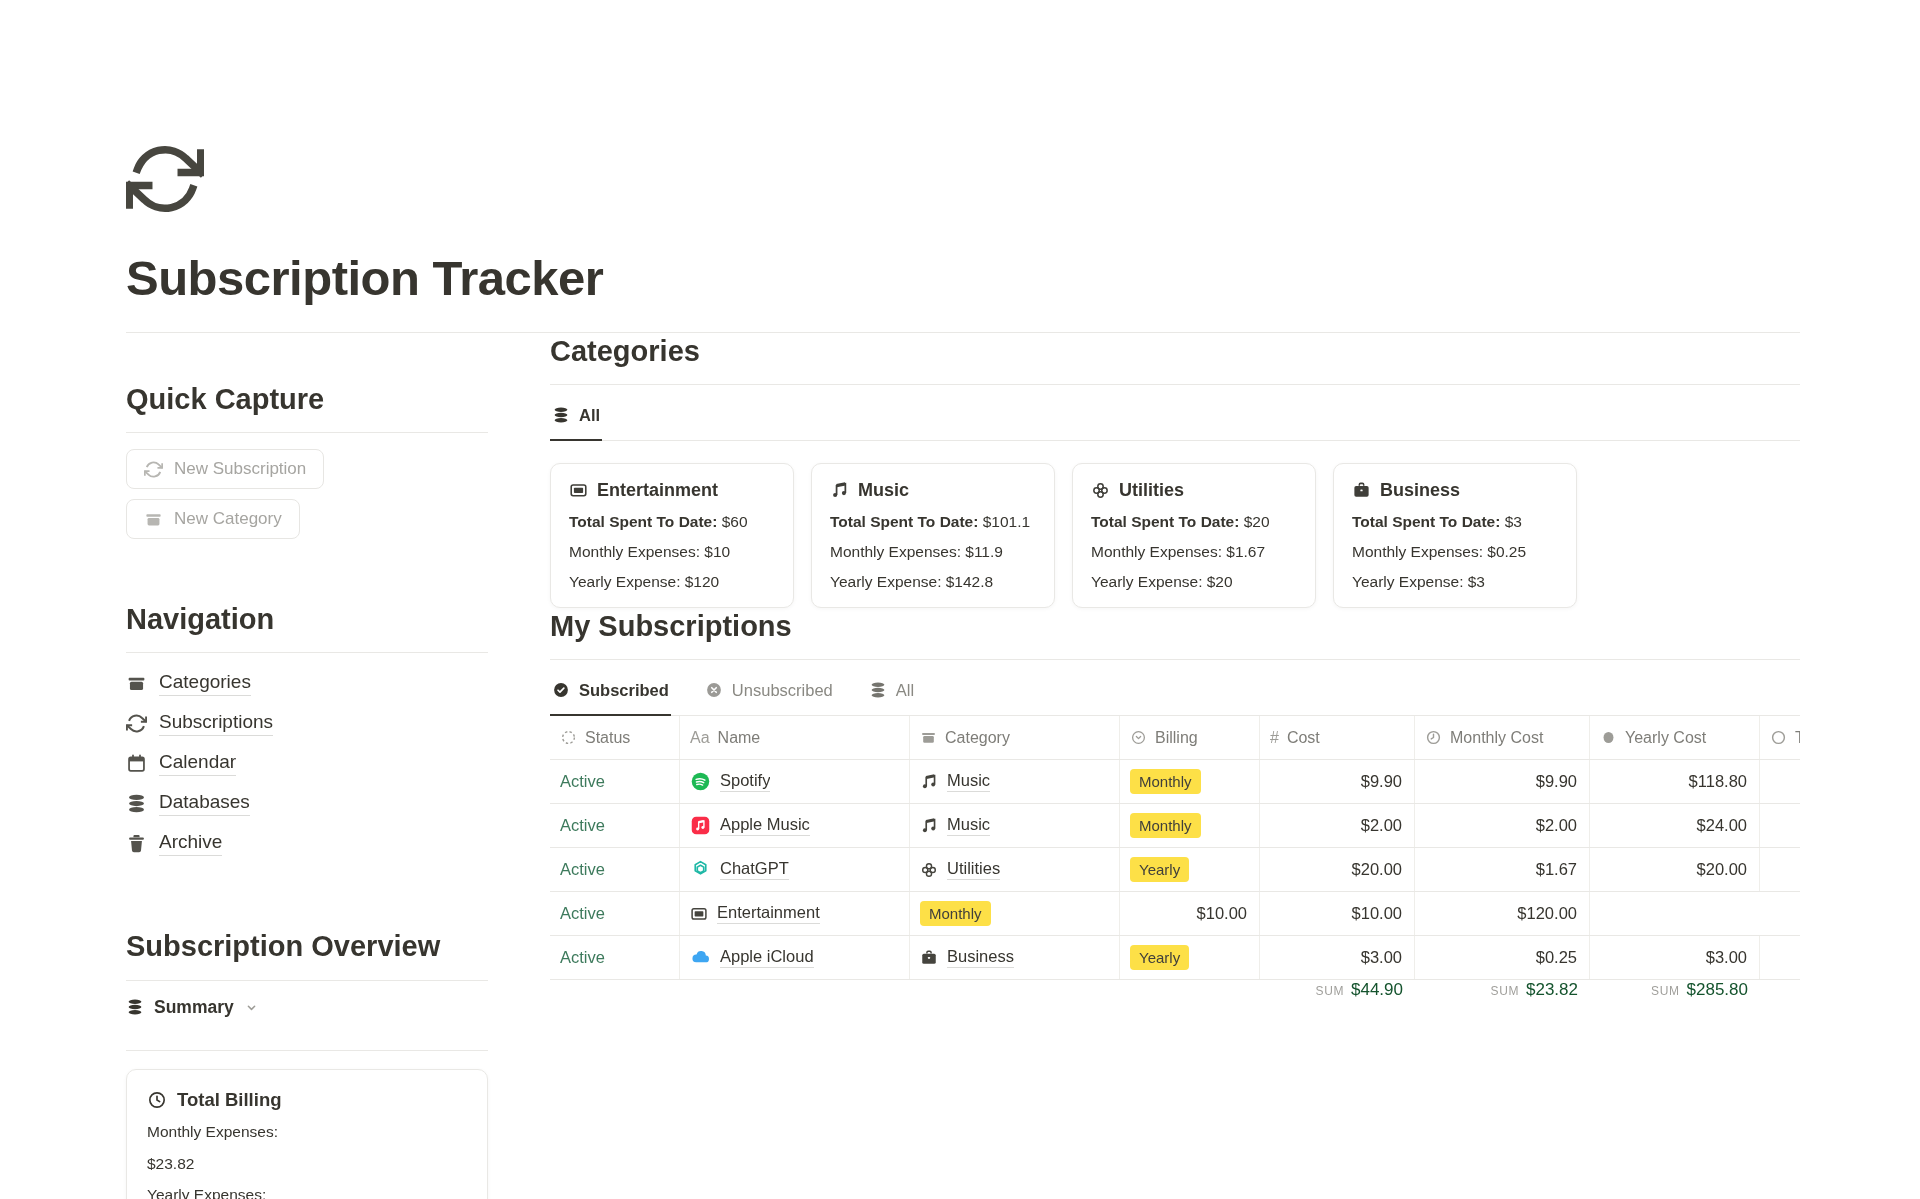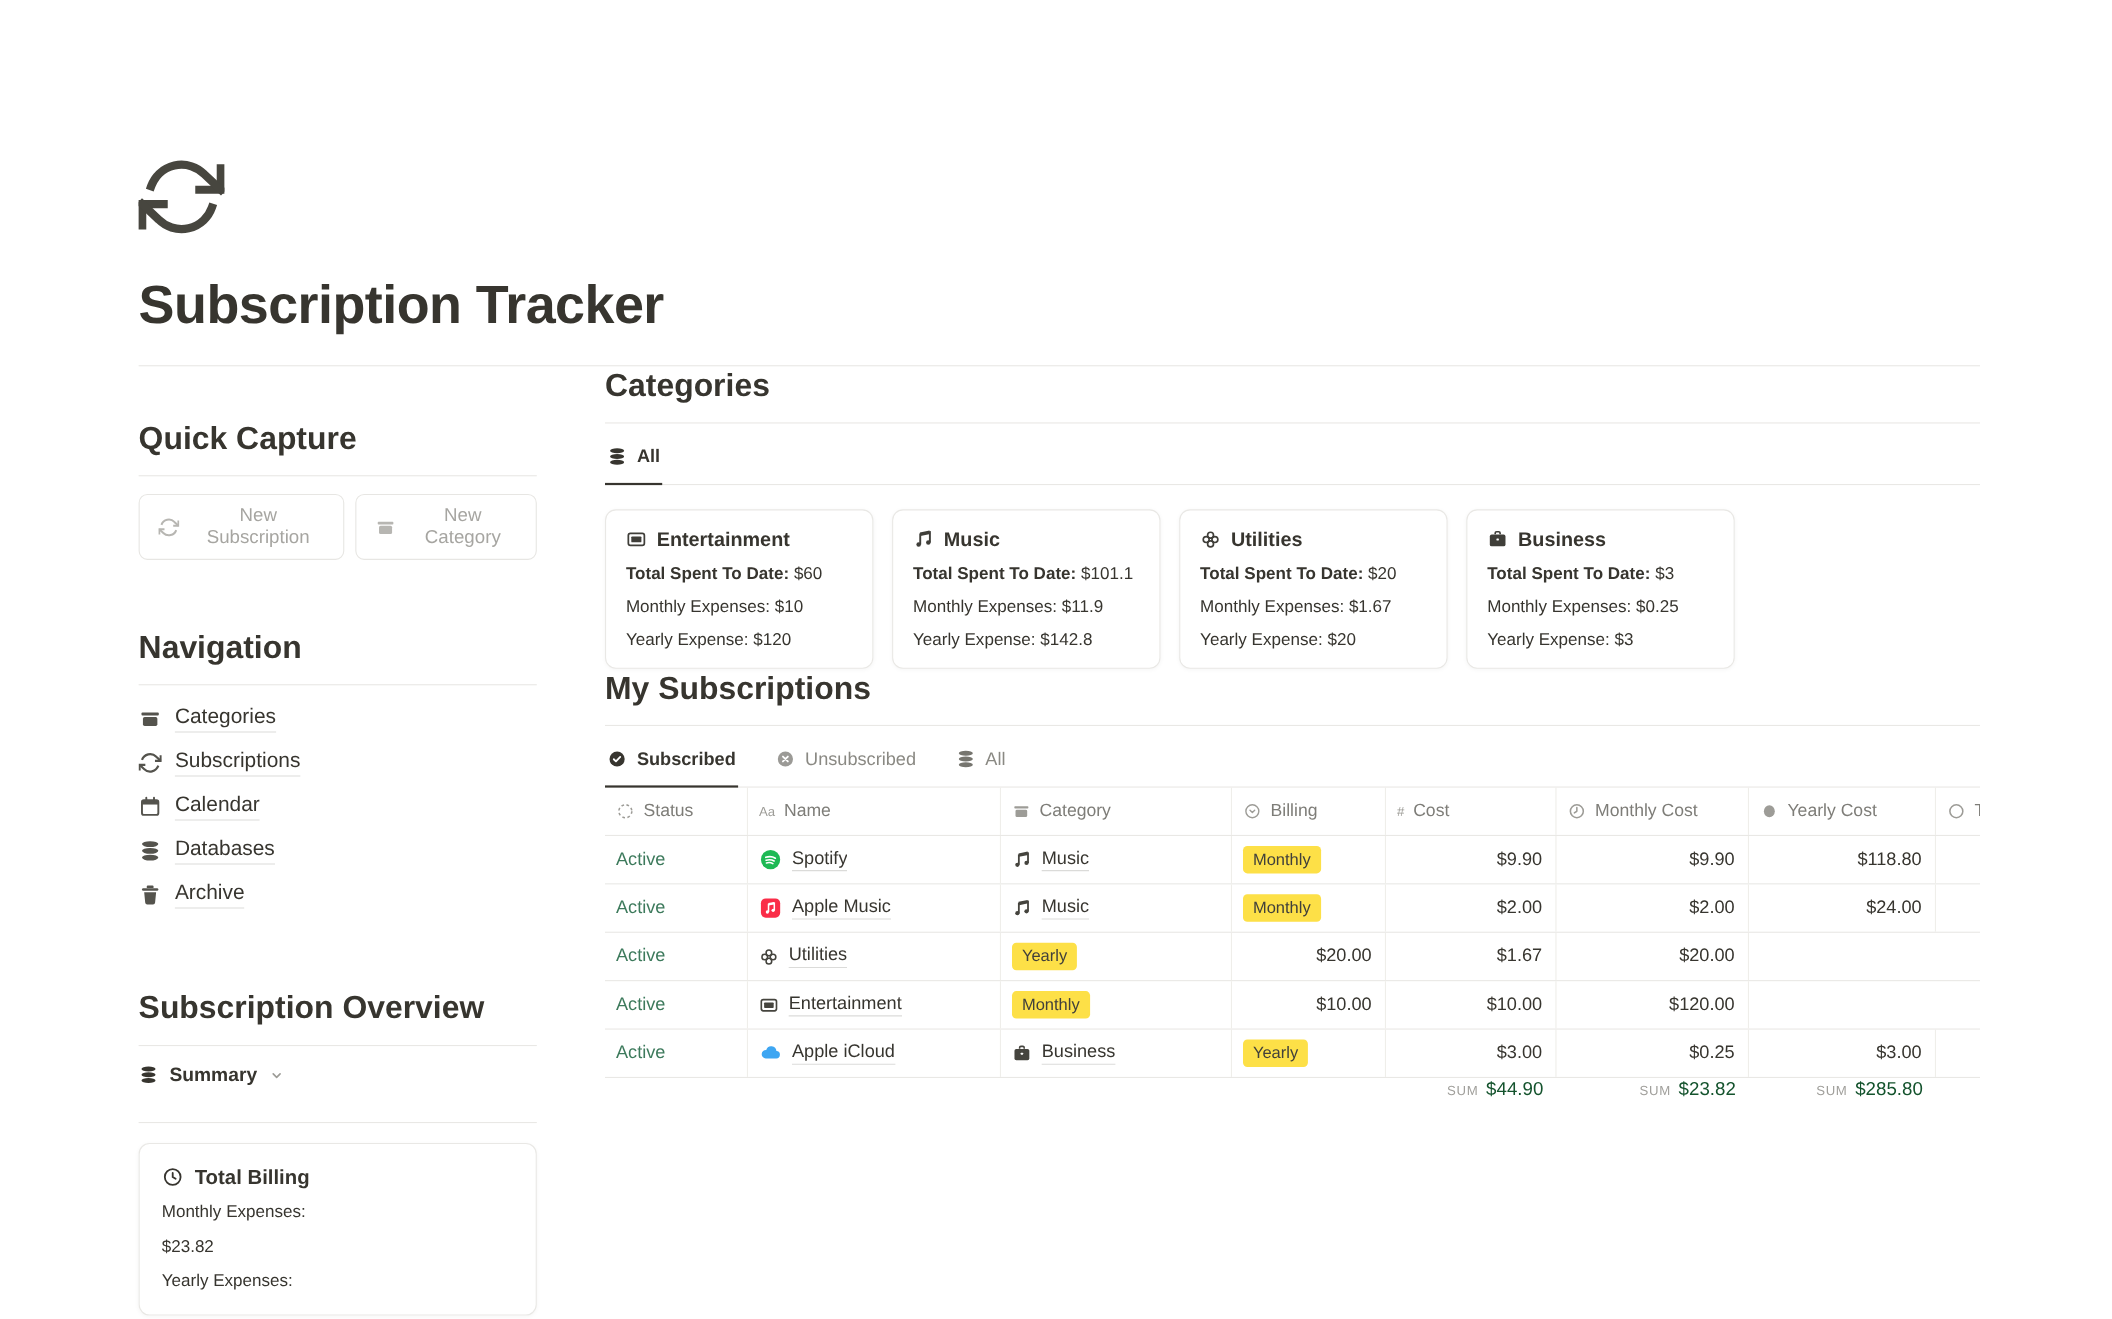--- a/index.html
+++ b/index.html
@@ -18,21 +18,21 @@
 
   
   .columns{display:flex;align-items:flex-start;gap:62px}
   .col-left{width:362px;flex:none}
   .col-right{flex:1;min-width:0}
 
   h2.section{margin:0;font-size:29px;font-weight:700;line-height:1.25;padding-bottom:15px;border-bottom:1px solid #e9e8e5}
 
   
   .qc{margin-top:48px}
-  .qc-buttons{margin-top:16px;display:flex;flex-direction:row;align-items:flex-start;gap:10px}
+  .qc-buttons{margin-top:16px;display:flex;flex-direction:column;align-items:flex-start;gap:10px}
   .ghost-btn{display:inline-flex;align-items:center;gap:11px;padding:9px 17px;background:#fff;
     border:1px solid #e7e6e3;border-radius:8px;color:#a6a5a1;font-size:17px;font-family:inherit;cursor:pointer}
   .ghost-btn svg{width:19px;height:19px;color:#b7b6b2}
 
   .nav{margin-top:62px}
   .nav-list{margin-top:18px;display:flex;flex-direction:column;gap:15px}
   .nav-item{display:flex;align-items:center;gap:12px;font-size:19px;cursor:pointer}
   .nav-item svg{width:21px;height:21px;color:#54534d;flex:none}
   .ulink{border-bottom:1px solid rgba(55,53,47,.18);padding-bottom:2px;font-weight:500}
 
@@ -69,21 +69,21 @@
   .table{width:100%}
   .hrow,.trow,.sumrow{display:grid;grid-template-columns:130px 230px 210px 140px 155px 175px 170px minmax(0,1fr);align-items:stretch}
   .hrow,.trow{border-bottom:1px solid #e9e8e5}
   .hrow{height:44px}
   .trow{height:44px}
   .sumrow{height:47px}
   .hrow>*:not(:last-child),.trow>*:not(:last-child){border-right:1px solid #efeeea}
   .cell{display:flex;align-items:center;gap:9px;padding:0 10px;font-size:16.5px;min-width:0;overflow:hidden}
   .hcell{color:#7e7d78;font-size:16px;gap:8px}
   .hcell svg{width:17px;height:17px;color:#9d9c97;flex:none}
-  .icon-text{font-size:12px;color:#9d9c97}
+  .icon-text{font-size:16px;color:#9d9c97}
   .status-text{color:#3d7a5c;font-weight:400}
   .name-icon{width:21px;height:21px;flex:none}
   .cat-cell svg{width:18px;height:18px;color:#45443e;flex:none}
   .link{font-weight:500;border-bottom:1px solid rgba(55,53,47,.18);padding-bottom:1px;white-space:nowrap;overflow:hidden;cursor:pointer}
   .chip{background:#fde047;border-radius:4px;padding:4px 9px;font-size:15px;color:#41403b;cursor:pointer}
   .num{justify-content:flex-end;padding-right:12px}
   .sumcell{display:flex;justify-content:flex-end;align-items:baseline;gap:7px;padding:0 12px 0 10px;cursor:pointer}
   .sum-label{font-size:12px;color:#a09f9b;letter-spacing:.6px}
   .sum-val{font-size:17px;color:#14532d}
 </style>
@@ -466,20 +466,29 @@
           <div class="cell num">$2.00</div>
           <div class="cell num">$2.00</div>
           <div class="cell num">$24.00</div>
           <div class="cell"></div>
         </div>
 
         <div class="trow">
           <div class="cell">
               <span class="status-text">Active</span>
             </div>
+          <div class="cell">
+            <span class="name-icon">
+              <svg viewBox="0 0 24 24" fill="none" stroke="#1fb8a6" stroke-width="1.9" stroke-linejoin="round" width="21" height="21">
+                <path d="M12 3l6 3.5v7L12 17l-6-3.5v-7z"></path>
+                <path d="M12 7.2l3.7 2.1v4.3L12 15.8l-3.7-2.2V9.3z"></path>
+              </svg>
+            </span>
+            <span class="link">ChatGPT</span>
+          </div>
           <div class="cell cat-cell">
             <span>
               <svg viewBox="0 0 24 24" fill="none" stroke="currentColor" stroke-width="1.9" width="18" height="18">
                 <circle cx="12" cy="7" r="3.4"></circle>
                   <circle cx="17" cy="12" r="3.4"></circle>
                   <circle cx="12" cy="17" r="3.4"></circle>
                   <circle cx="7" cy="12" r="3.4"></circle>
               </svg>
             </span>
             <span class="link">Utilities</span>

